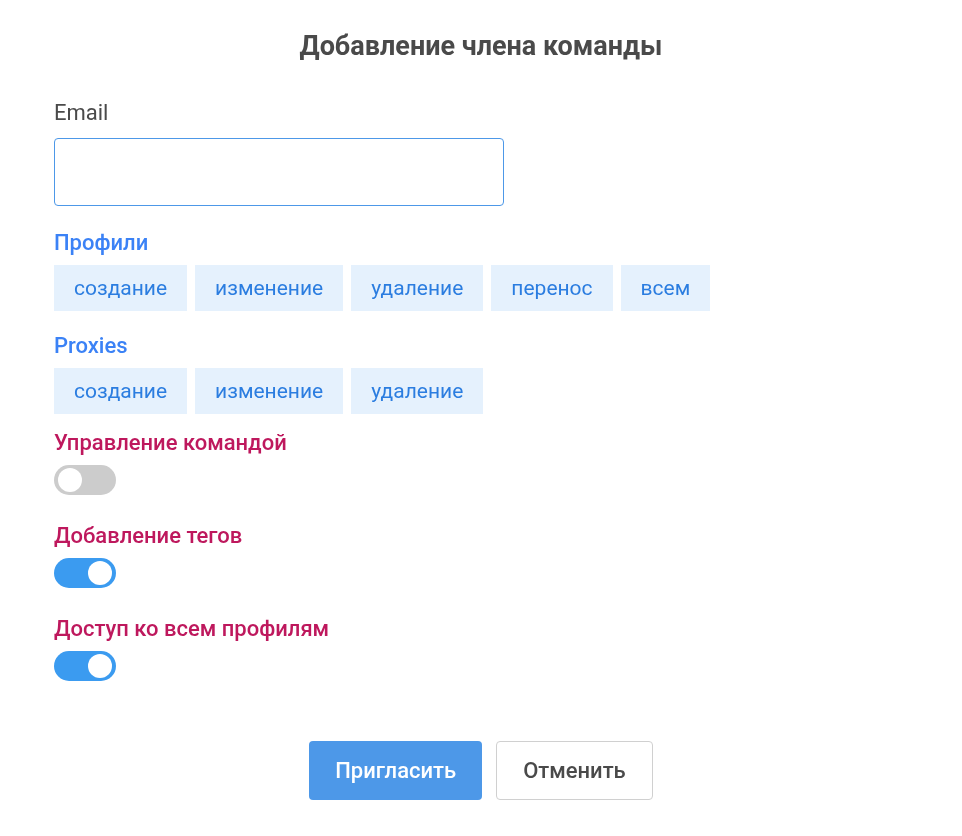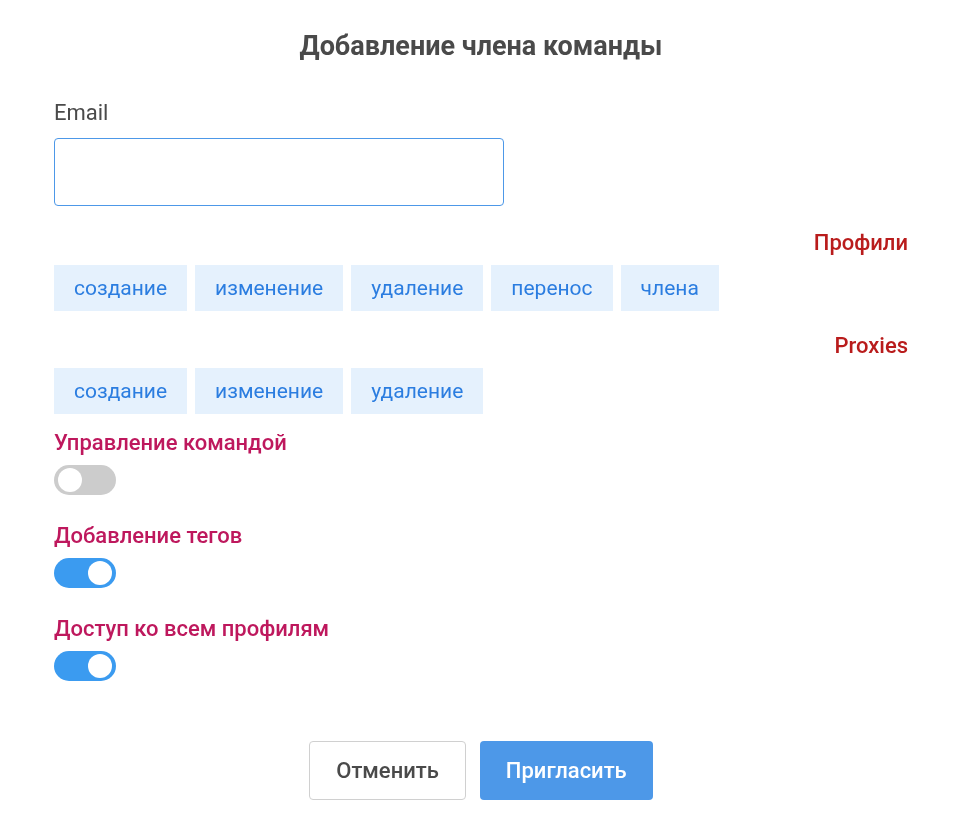--- a/index.html
+++ b/index.html
@@ -36,25 +36,24 @@
       height: 68px;
       border: 1.5px solid #4d98e8;
       border-radius: 4px;
       font-size: 22px;
       padding: 0 14px;
       outline: none;
       color: #333;
     }
     .section-label {
       font-size: 22px;
-      color: #b91c1c;
+      color: #3b82f6;
       font-weight: 500;
       margin-bottom: 10px;
       margin-top: 22px;
-      text-align: right;
     }
     .tag-row {
       display: flex;
       flex-wrap: wrap;
       gap: 8px;
       margin-bottom: 4px;
     }
     .tag {
       background: #e5f1fd;
       color: #2b7de0;
@@ -146,21 +145,21 @@
   <input type="text" class="email-input" autofocus="" value="" style="">
 </div>
 
 <div>
   <div class="section-label">Профили</div>
   <div class="tag-row">
     <button class="tag">создание</button>
     <button class="tag">изменение</button>
     <button class="tag">удаление</button>
     <button class="tag">перенос</button>
-    <button class="tag">члена</button>
+    <button class="tag">всем</button>
   </div>
 </div>
 
 <div>
   <div class="section-label">Proxies</div>
   <div class="tag-row">
     <button class="tag">создание</button>
     <button class="tag">изменение</button>
     <button class="tag">удаление</button>
   </div>
@@ -184,15 +183,15 @@
 
 <div class="toggle-section">
   <div class="toggle-label">Доступ ко всем профилям</div>
   <div class="toggle toggle-on">
     <div class="toggle-track"></div>
     <div class="toggle-knob"></div>
   </div>
 </div>
 
 <div class="button-row">
+  <button class="btn btn-primary">Пригласить</button>
   <button class="btn btn-cancel">Отменить</button>
-  <button class="btn btn-primary">Пригласить</button>
 </div>
 
 </body></html>

